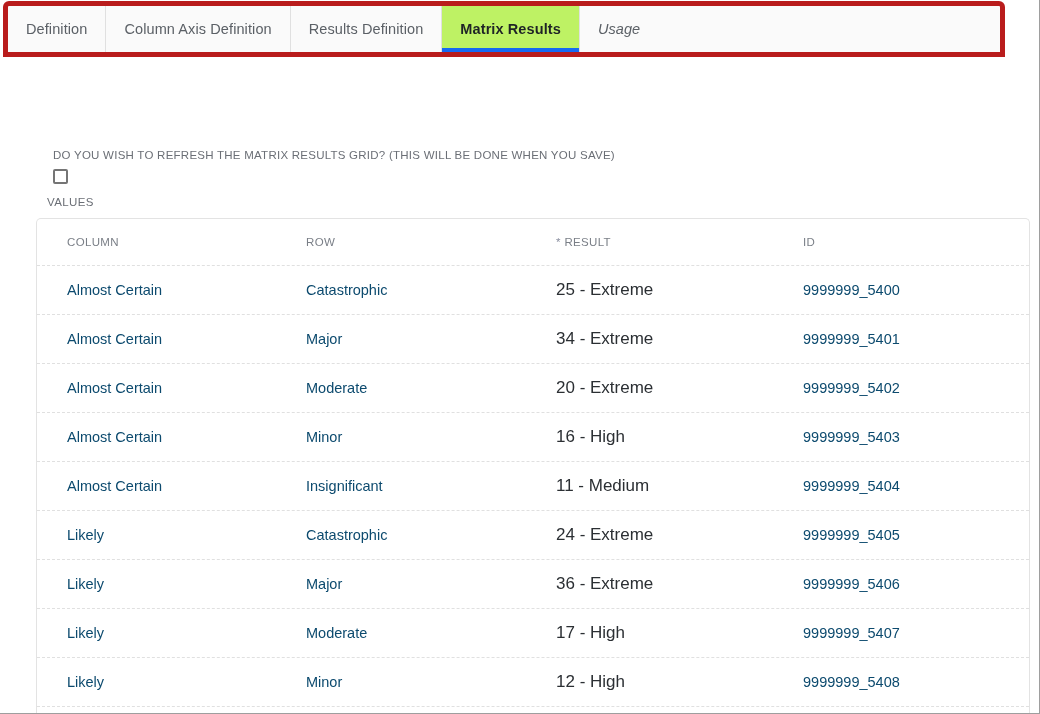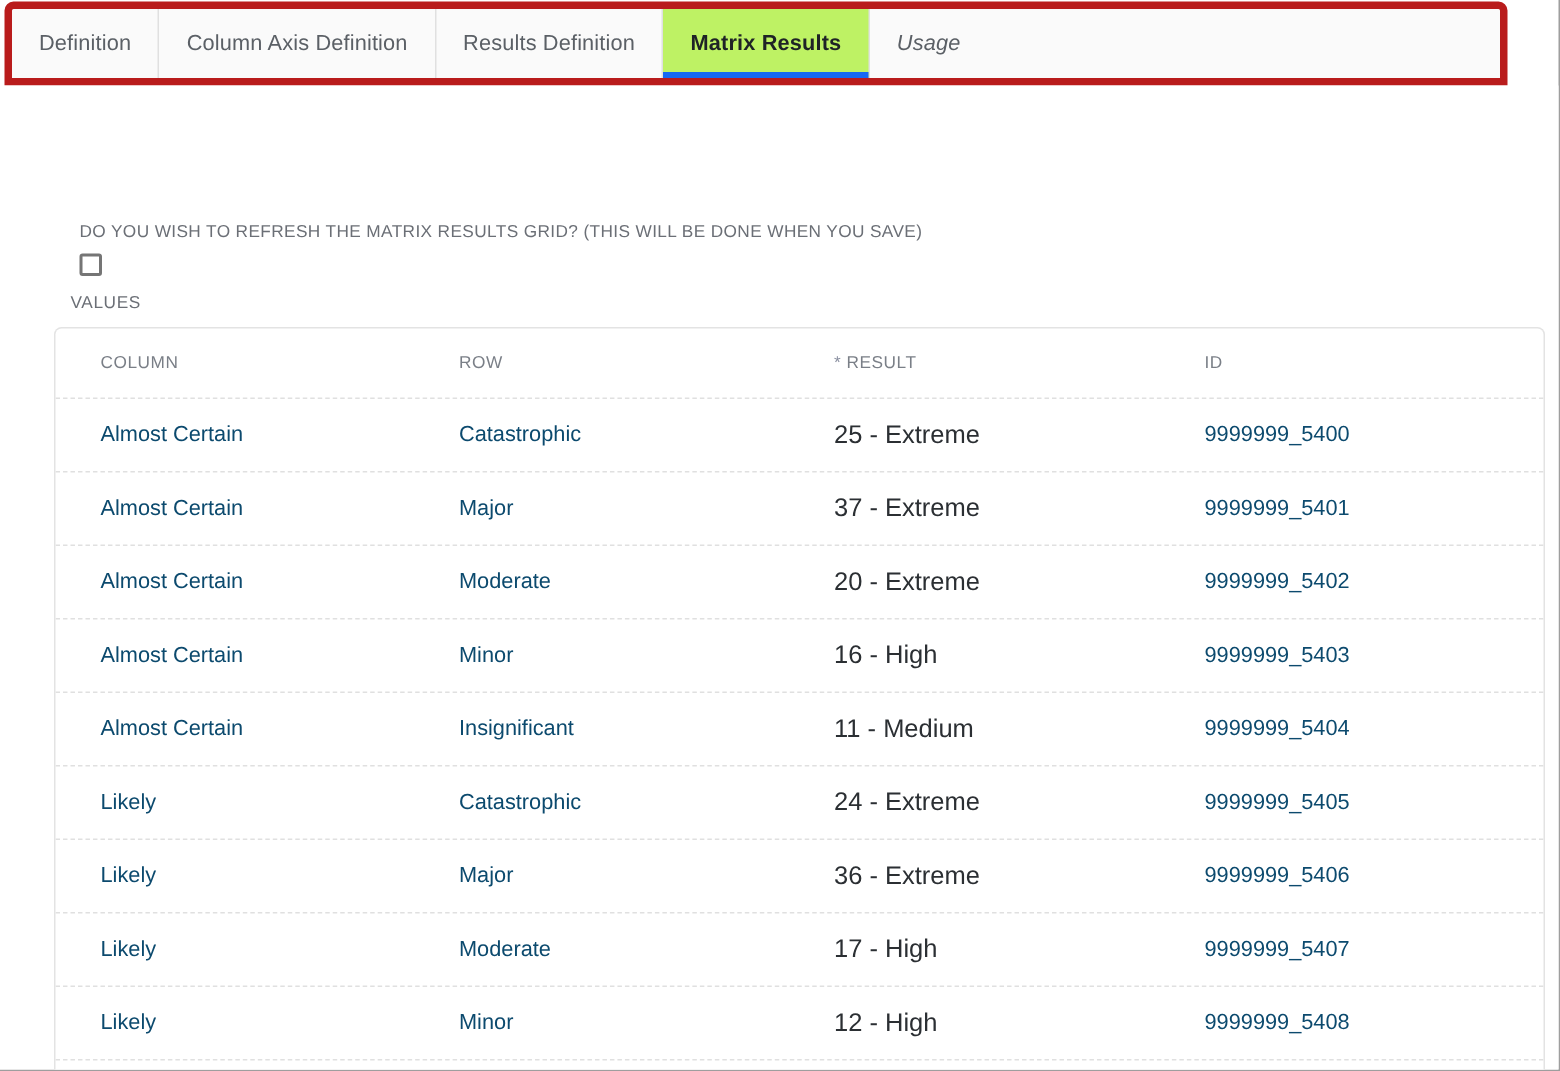--- a/index.html
+++ b/index.html
@@ -212,21 +212,21 @@
       <div id="table-body">
           <div class="grid-row data">
             <div class="c-col">Almost Certain</div>
             <div class="c-row">Catastrophic</div>
             <div class="c-res">25 - Extreme</div>
             <div class="c-id">9999999_5400</div>
           </div>
           <div class="grid-row data">
             <div class="c-col">Almost Certain</div>
             <div class="c-row">Major</div>
-            <div class="c-res">37 - Extreme</div>
+            <div class="c-res">34 - Extreme</div>
             <div class="c-id">9999999_5401</div>
           </div>
           <div class="grid-row data">
             <div class="c-col">Almost Certain</div>
             <div class="c-row">Moderate</div>
             <div class="c-res">20 - Extreme</div>
             <div class="c-id">9999999_5402</div>
           </div>
           <div class="grid-row data">
             <div class="c-col">Almost Certain</div>

